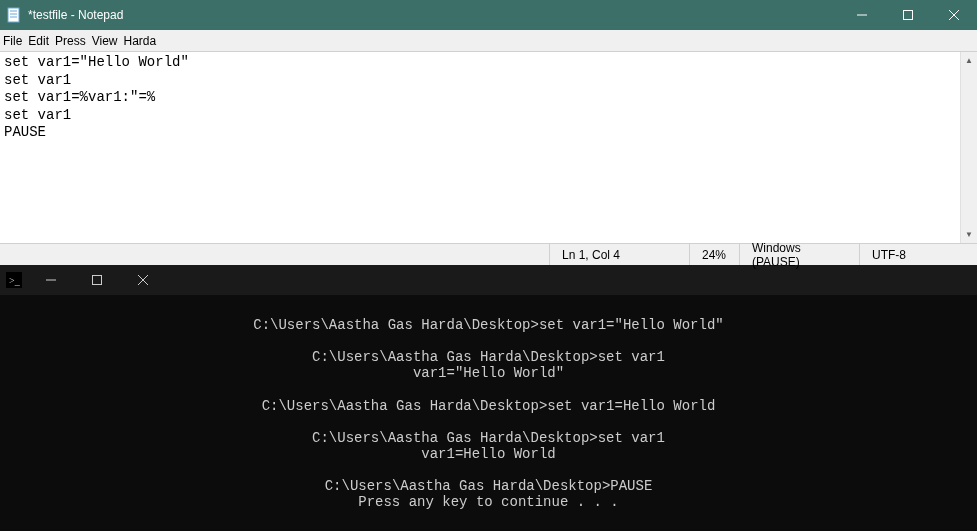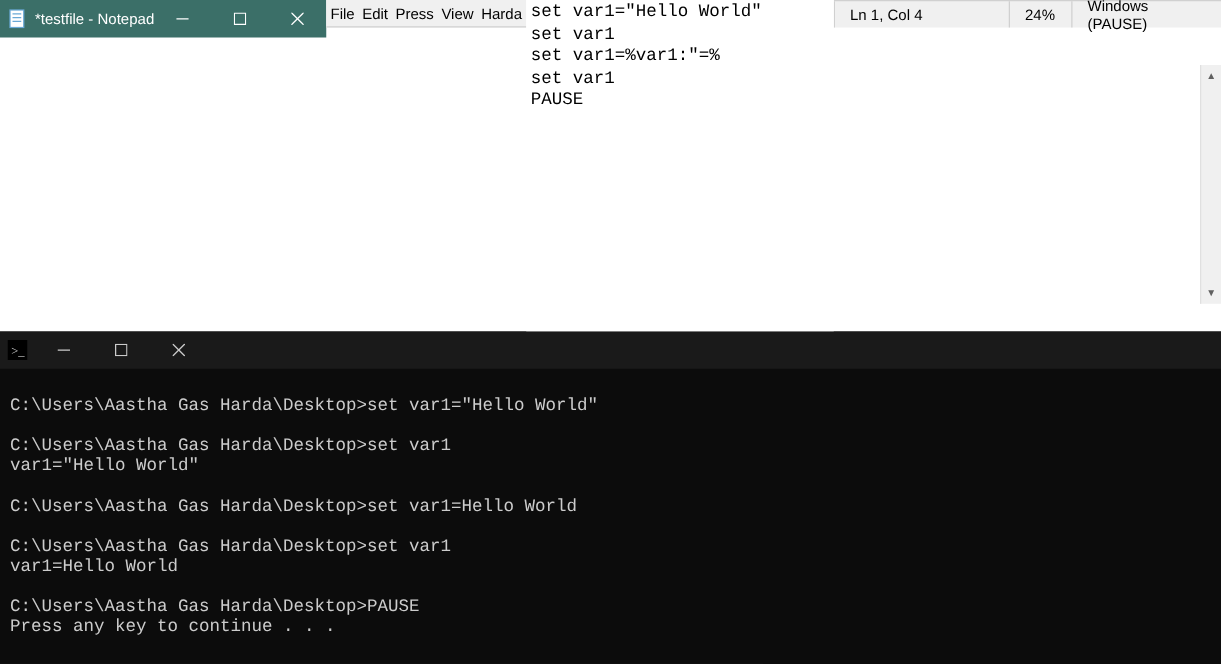--- a/index.html
+++ b/index.html
@@ -9,20 +9,21 @@
     font-family: "Segoe UI", Tahoma, sans-serif;
     background: #1a1a1a;
     overflow: hidden;
   }
   
   .notepad-window {
     width: 977px;
     height: 265px;
     background: #fff;
     display: flex;
+    flex-direction: column;
     position: relative;
   }
   .notepad-titlebar {
     height: 30px;
     background: #3b6f68;
     color: #fff;
     display: flex;
     align-items: center;
     font-size: 12px;
   }
@@ -132,20 +133,21 @@
   }
   .cmd-content {
     flex: 1;
     padding: 6px 8px;
     font-family: Consolas, "Courier New", monospace;
     font-size: 14px;
     color: #cccccc;
     white-space: pre;
     line-height: 1.15;
     overflow: hidden;
+    text-align: center;
   }
 </style>
 </head>
 <body>
 
 <div class="notepad-window">
 
   <div class="notepad-titlebar">
     <span class="notepad-icon">
       <svg width="16" height="16" viewBox="0 0 16 16">
@@ -193,20 +195,21 @@
   <div class="notepad-scrollbar" style="top:52px;bottom:22px;">
     <div class="scroll-arrow">▲</div>
     <div class="scroll-arrow">▼</div>
   </div>
 
   <div class="notepad-statusbar">
     <div class="status-spacer"></div>
     <div class="status-cell" style="width:140px">Ln 1, Col 4</div>
     <div class="status-cell" style="width:50px">24%</div>
     <div class="status-cell" style="width:120px">Windows (PAUSE)</div>
+    <div class="status-cell" style="width:118px">UTF-8</div>
   </div>
 </div>
 
 <div class="cmd-window">
 
   <div class="cmd-titlebar">
     <span class="cmd-icon">
       <svg width="16" height="16" viewBox="0 0 16 16">
         <rect x="0" y="0" width="16" height="16" fill="#000"></rect>
         <text x="3" y="12" font-size="10" fill="#ccc" font-family="Consolas">&gt;_</text>

